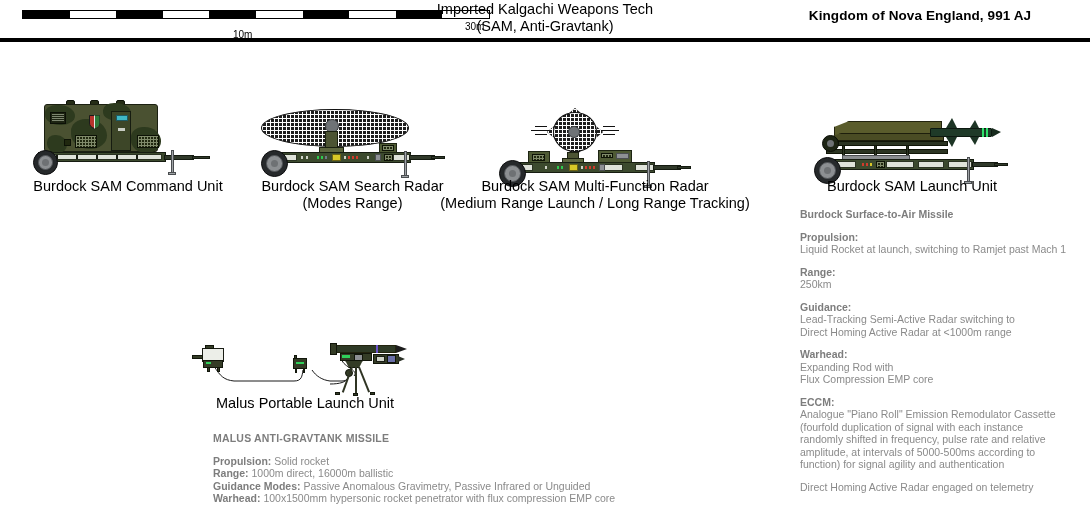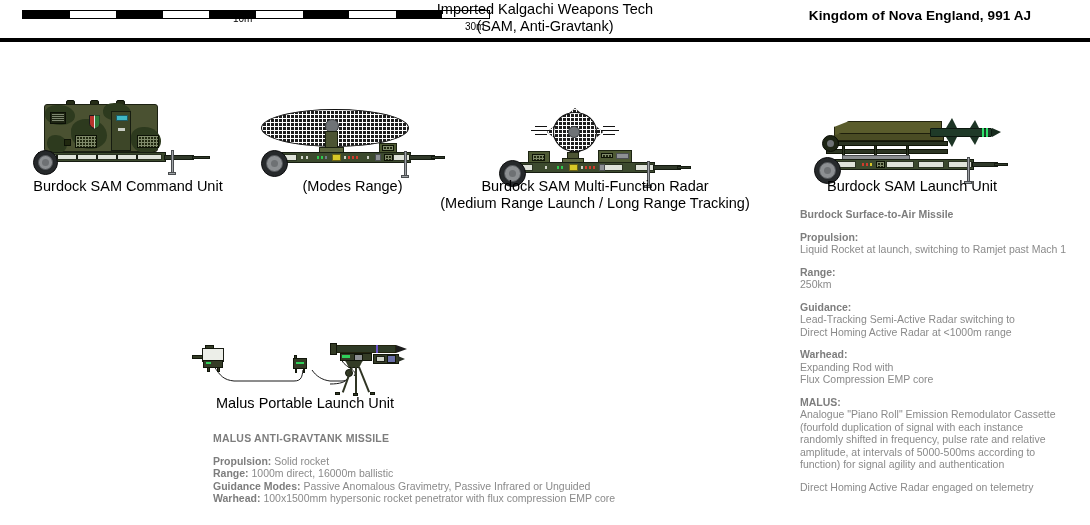--- a/index.html
+++ b/index.html
@@ -26,21 +26,21 @@
     position: absolute; left: 0; top: 0; width: 100%; height: 9px;
     display: flex; border: 1px solid #000; background: #fff;
   }
   #scalebar .seg { flex: 1 1 0; height: 100%; }
   #scalebar .seg.dark { background: #000; }
   #scalebar .seg.light { background: #ffffff; }
   .scale-tick {
     position: absolute; font-size: 10px; line-height: 10px;
     color: #000; white-space: nowrap;
   }
-  #scale-mid { left: 211px; top: 4px; text-align: center; }
+  #scale-mid { left: 211px; top: 20px; text-align: center; }
   #scale-end { left: 443px; top: 12px; }
 
   #title-center {
     position: absolute; left: 380px; top: 1px; width: 330px;
     text-align: center; font-size: 14.5px; line-height: 17px;
     color: #000;
   }
   #title-right {
     position: absolute; left: 760px; top: 8px; width: 320px;
     text-align: center; font-size: 13.5px; font-weight: bold;
@@ -375,20 +375,21 @@
   <div class="tr-tongue" style="left:154px; top:50px; width:26px; height:5px;"></div>
   <div class="tr-tongue" style="left:176px; top:51px; width:14px; height:3px;"></div>
   <div class="tr-jack" style="left:149px; top:46px; width:3px; height:26px;"></div>
   <div class="tr-jack" style="left:146px; top:70px; width:8px; height:3px;"></div>
 
   <div class="tr-wheel" style="left:6px; top:45px; width:27px; height:27px;"></div>
   <div class="tr-hub" style="left:11px; top:50px; width:17px; height:17px;"></div>
   <div class="tr-hub2" style="left:16px; top:55px; width:7px; height:7px;"></div>
 
   <div class="caption" style="left:-35px; top:73px; width:265px;">
+    <span>Burdock SAM Search Radar</span>
     <span class="sub">(Modes Range)</span>
   </div>
 </div>
 
 <div class="unit" id="unit-mfr" style="left:495px; top:100px; width:200px; height:75px;">
 
   <div class="mesh-lens" style="left:52px; top:8px; width:56px; height:48px;
         border-radius:50% 50% 50% 50% / 50% 50% 50% 50%;
         clip-path: polygon(0% 50%, 50% 0%, 100% 50%, 50% 100%);
         background-color:#1d1d1d;"></div>
@@ -573,21 +574,21 @@
     <div class="h">Guidance:</div>
     <div>Lead-Tracking Semi-Active Radar switching to</div>
     <div>Direct Homing Active Radar at &lt;1000m range</div>
   </div>
   <div class="grp">
     <div class="h">Warhead:</div>
     <div>Expanding Rod with</div>
     <div>Flux Compression EMP core</div>
   </div>
   <div class="grp">
-    <div class="h">MALUS:</div>
+    <div class="h">ECCM:</div>
     <div>Analogue "Piano Roll" Emission Remodulator Cassette</div>
     <div>(fourfold duplication of signal with each instance</div>
     <div>randomly shifted in frequency, pulse rate and relative</div>
     <div>amplitude, at intervals of 5000-500ms according to</div>
     <div>function) for signal agility and authentication</div>
   </div>
   <div class="grp">
     <div>Direct Homing Active Radar engaged on telemetry</div>
   </div>
 </div>

